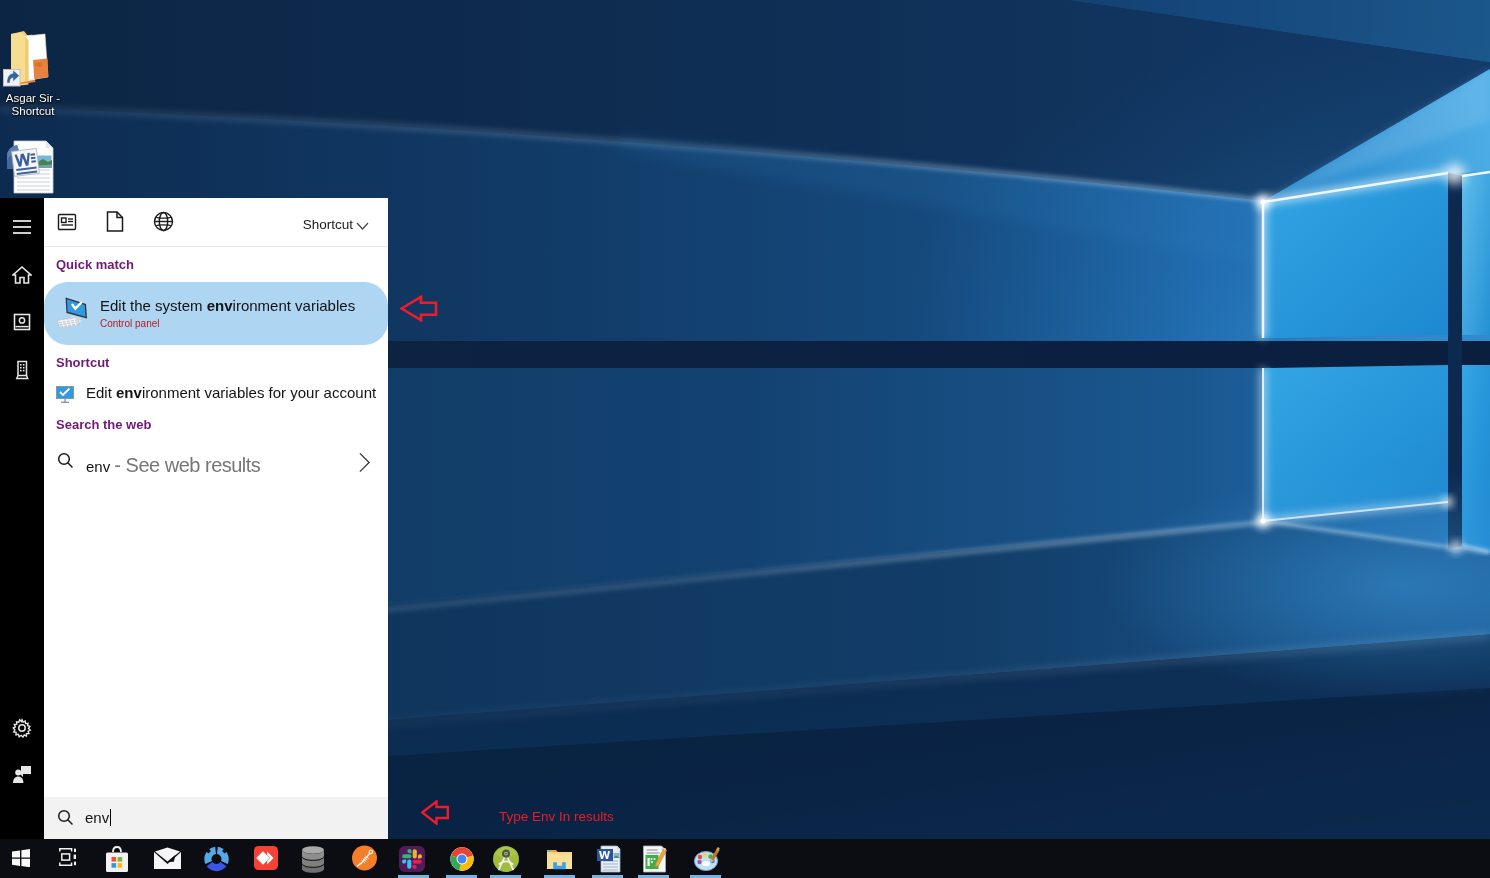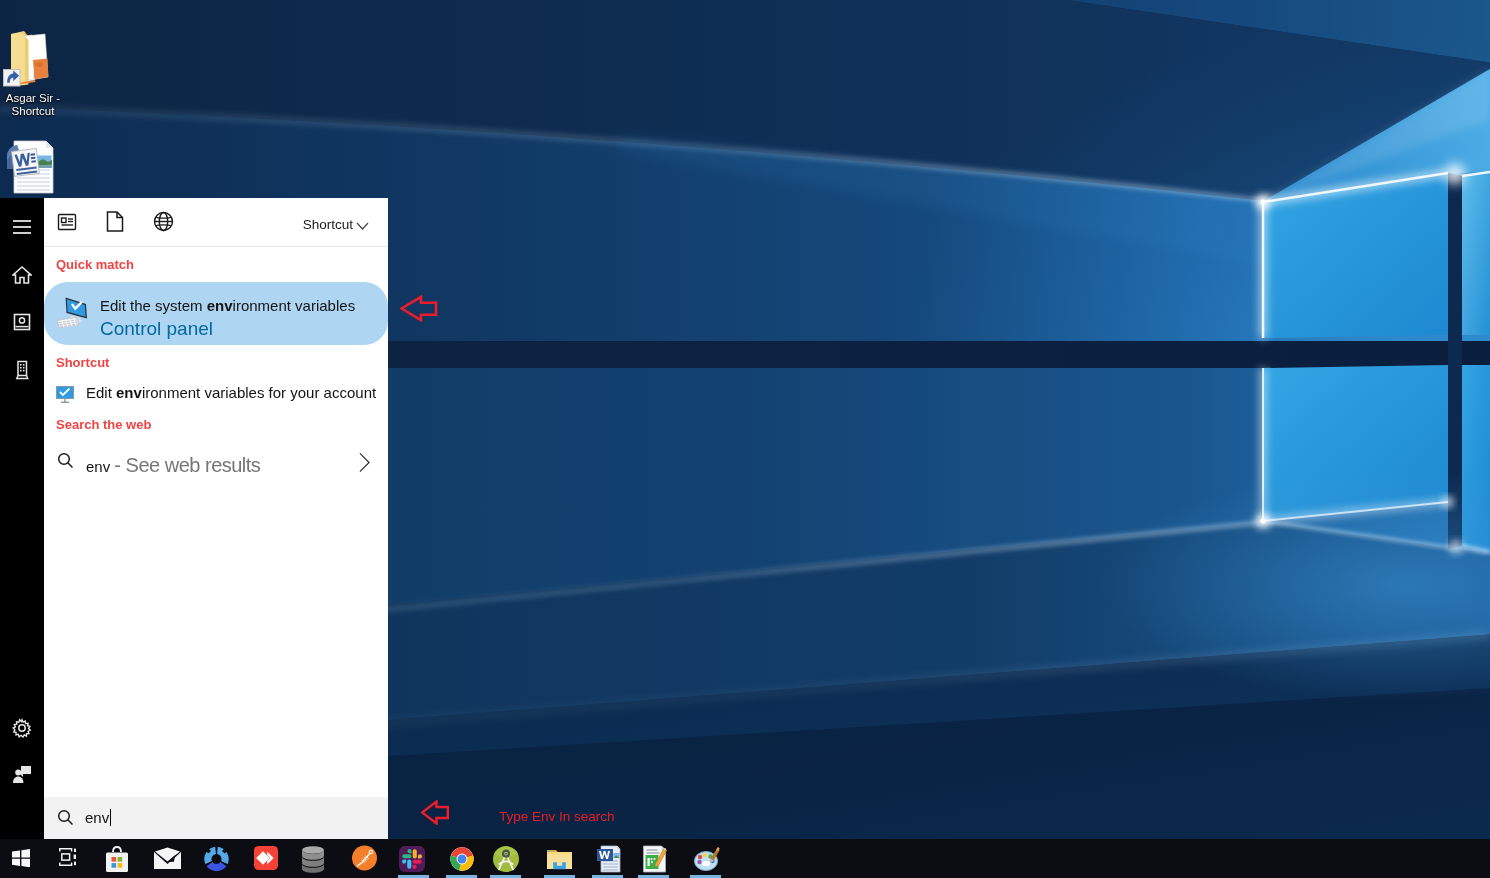--- a/index.html
+++ b/index.html
@@ -6,24 +6,24 @@
   html,body { width:1490px; height:878px; overflow:hidden; font-family:"Liberation Sans", sans-serif; }
   #stage { position:relative; width:1490px; height:878px; background:#0b2142; }
   #wall { position:absolute; left:0; top:0; }
   
   #panel { position:absolute; left:0; top:198px; width:388px; height:641px; }
   #sidebar { position:absolute; left:0; top:0; width:44px; height:641px; background:#000000; }
   #content { position:absolute; left:44px; top:0; width:344px; height:641px; background:#ffffff; }
   .sideicon { position:absolute; left:12px; width:20px; height:20px; }
   #toprow { position:absolute; left:0; top:0; width:344px; height:49px; border-bottom:1px solid #e8e8e8; }
   .filters { position:absolute; right:35px; top:19px; font-size:13.5px; color:#1a1a1a; }
-  .qhdr { position:absolute; left:12px; font-size:13px; font-weight:bold; color:#ef4444; }
+  .qhdr { position:absolute; left:12px; font-size:13px; font-weight:bold; color:#701a75; }
   #hirow { position:absolute; left:0; top:84px; width:344px; height:63px; background:#aed5f2;border-radius:24px; }
   .t1 { font-size:15px; color:#141414; }
-  .t2 { font-size:19px; color:#0369a1; }
+  .t2 { font-size:10px; color:#b91c1c; }
   #searchbox { position:absolute; left:0; top:599px; width:344px; height:42px; background:#f2f2f2; }
   
   #taskbar { position:absolute; left:0; top:839px; width:1490px; height:39px; background:#0c0d12; }
   .tbi { position:absolute; top:7px; width:25px; height:25px; }
   .uline { position:absolute; top:36px; height:3px; background:#76b5e2; }
   
   .desklabel { position:absolute; color:#fff; font-size:11.5px; text-align:center; text-shadow:0 1px 2px #000, 0 0 2px #000; line-height:13px; }
   
   .redtext { position:absolute; color:#ec1c24; font-size:13.5px; }
 </style>
@@ -518,14 +518,14 @@
     <div class="uline" style="left:638px;width:31px;"></div>
     <div class="uline" style="left:690px;width:31px;"></div>
   </div>
 
   <svg style="position:absolute;left:400px;top:295px;width:38px;height:27px;" viewBox="0 0 38 27">
     <path d="M1.5 13.5 L21 1.8 L21 7.8 L36 7.8 L36 19.8 L21 19.8 L21 25.2 Z" fill="none" stroke="#ec1c2a" stroke-width="2.6"></path>
   </svg>
   <svg style="position:absolute;left:421px;top:800px;width:28px;height:25px;" viewBox="0 0 28 25">
     <path d="M1.2 12.5 L15.5 1.5 L15.5 7 L26.8 7 L26.8 18 L15.5 18 L15.5 23.5 Z" fill="none" stroke="#ec1c2a" stroke-width="2.4"></path>
   </svg>
-  <div class="redtext" style="left:499px;top:809px;">Type Env In search</div>
+  <div class="redtext" style="left:499px;top:809px;">Type Env In results</div>
 </div>
 
 </body></html>

